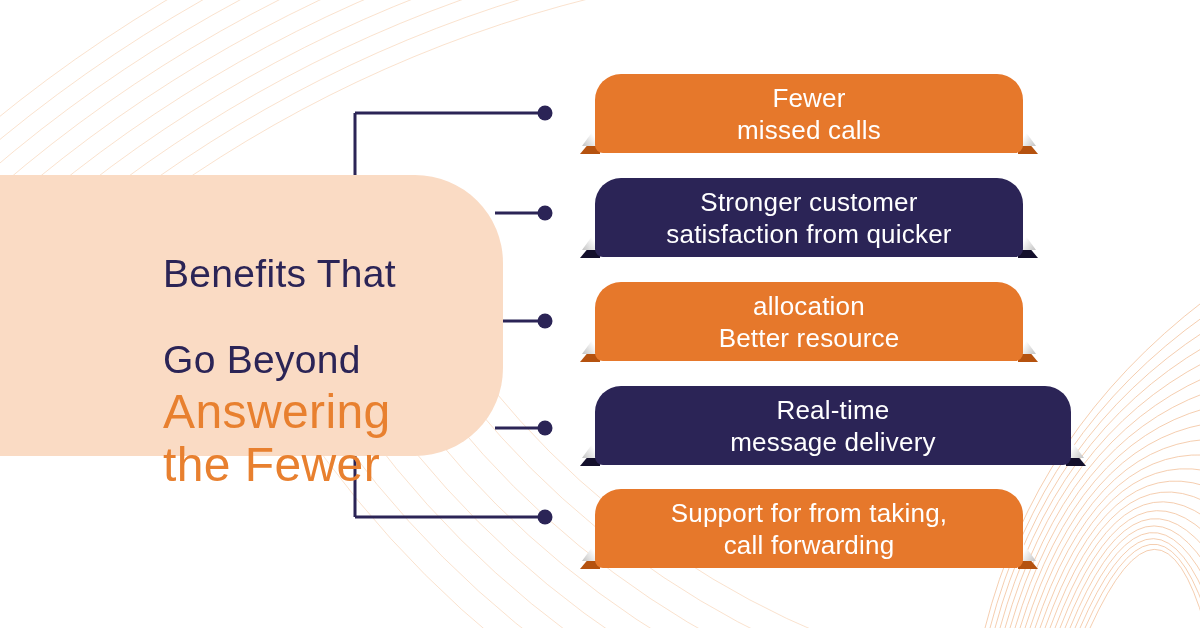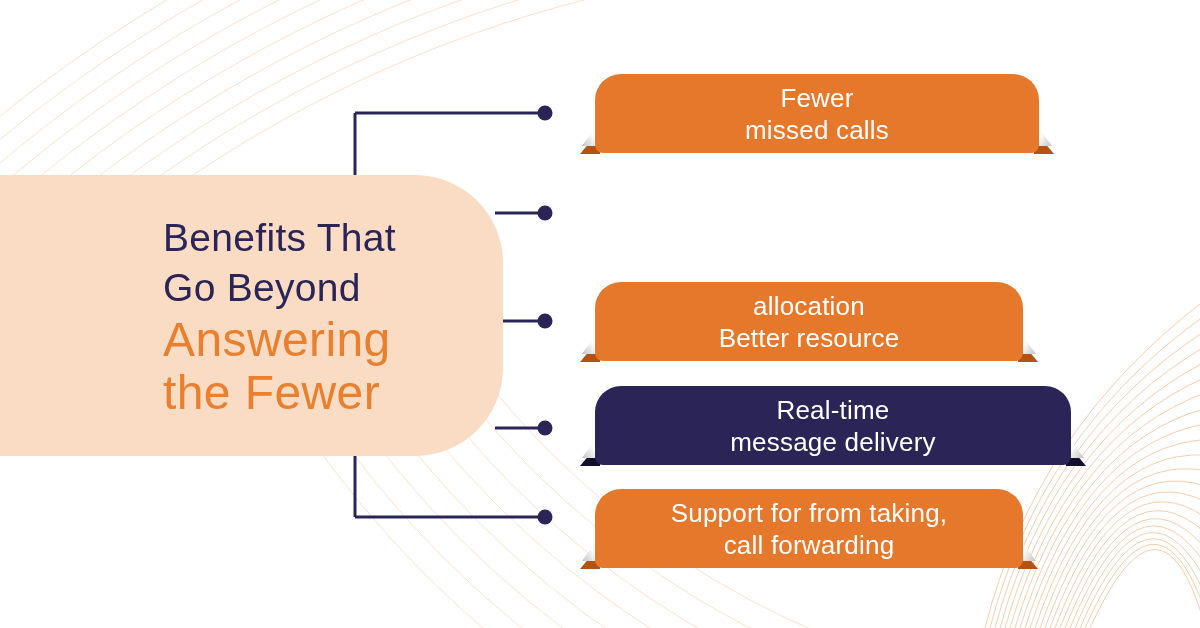--- a/index.html
+++ b/index.html
@@ -17,21 +17,21 @@
   .connectors circle{fill:var(--line,#2b2456);}
   
   .panel{
     position:absolute;left:0;top:175px;width:503px;height:281px;
     background:var(--panel,#fadbc4);
     border-radius:0 88px 88px 0;
   }
   .title{position:absolute;left:163px;top:38px;}
   .t-navy{
     font-size:39px;line-height:50px;font-weight:400;
-    color:var(--navy,#2b2456);letter-spacing:.3px;white-space:nowrap;
+    color:var(--navy,#2b2456);letter-spacing:.3px;white-space:nowrap;margin-top:36px;
   }
   .t-orange{
     font-size:48px;line-height:53px;font-weight:400;
     color:var(--title-orange,#e8802f);letter-spacing:.4px;white-space:nowrap;
   }
   
   .card{position:absolute;left:595px;width:428px;height:79px;}
   .card .body{
     position:absolute;inset:0;z-index:3;
     border-radius:26px 26px 8px 8px;
@@ -45,21 +45,21 @@
   .fold{position:absolute;bottom:-1px;width:20px;height:24px;z-index:1;}
   .fold-l{left:-15px;clip-path:polygon(100% 0,100% 100%,0 100%);}
   .fold-r{right:-15px;clip-path:polygon(0 0,100% 100%,0 100%);}
   .card.orange .fold{background:var(--orange-fold,#b5520f);}
   .card.navy .fold{background:var(--navy-fold,#14102c);}
   .curl{position:absolute;bottom:7px;width:16px;height:22px;z-index:2;}
   .curl-l{left:-13px;clip-path:polygon(100% 0,0 100%,100% 100%);
     background:linear-gradient(to top right,#c2c2c2,#ffffff 60%);}
   .curl-r{right:-13px;clip-path:polygon(0 0,100% 100%,0 100%);
     background:linear-gradient(to top left,#c2c2c2,#ffffff 60%);}
-  .c1{top:74px;padding-left:16px;} .c2{top:178px;} .c3{top:282px;} .c4{top:386px;padding-left:48px;} .c5{top:489px;}
+  .c1{top:74px;} .c2{top:178px;} .c3{top:282px;} .c4{top:386px;padding-left:48px;} .c5{top:489px;}
 </style>
 </head>
 <body>
 
 <div class="stage">
 
   <svg class="layer deco" id="deco" viewBox="0 0 1200 628" aria-hidden="true">
     <defs>
       <clipPath id="clipB">
           <rect x="0" y="345" width="1200" height="283"></rect>
@@ -140,20 +140,30 @@
     <span class="fold fold-l"></span>
     <span class="fold fold-r"></span>
     <span class="curl curl-l"></span>
     <span class="curl curl-r"></span>
     <div class="body">
       <span>Fewer</span>
       <span>missed calls</span>
     </div>
   </div>
 
+  <div class="card c2 navy">
+    <span class="fold fold-l"></span>
+    <span class="fold fold-r"></span>
+    <span class="curl curl-l"></span>
+    <span class="curl curl-r"></span>
+    <div class="body">
+      <span>Stronger customer</span>
+      <span>satisfaction from quicker</span>
+    </div>
+  </div>
 
   <div class="card c3 orange">
     <span class="fold fold-l"></span>
     <span class="fold fold-r"></span>
     <span class="curl curl-l"></span>
     <span class="curl curl-r"></span>
     <div class="body">
       <span>allocation</span>
       <span>Better resource</span>
     </div>

